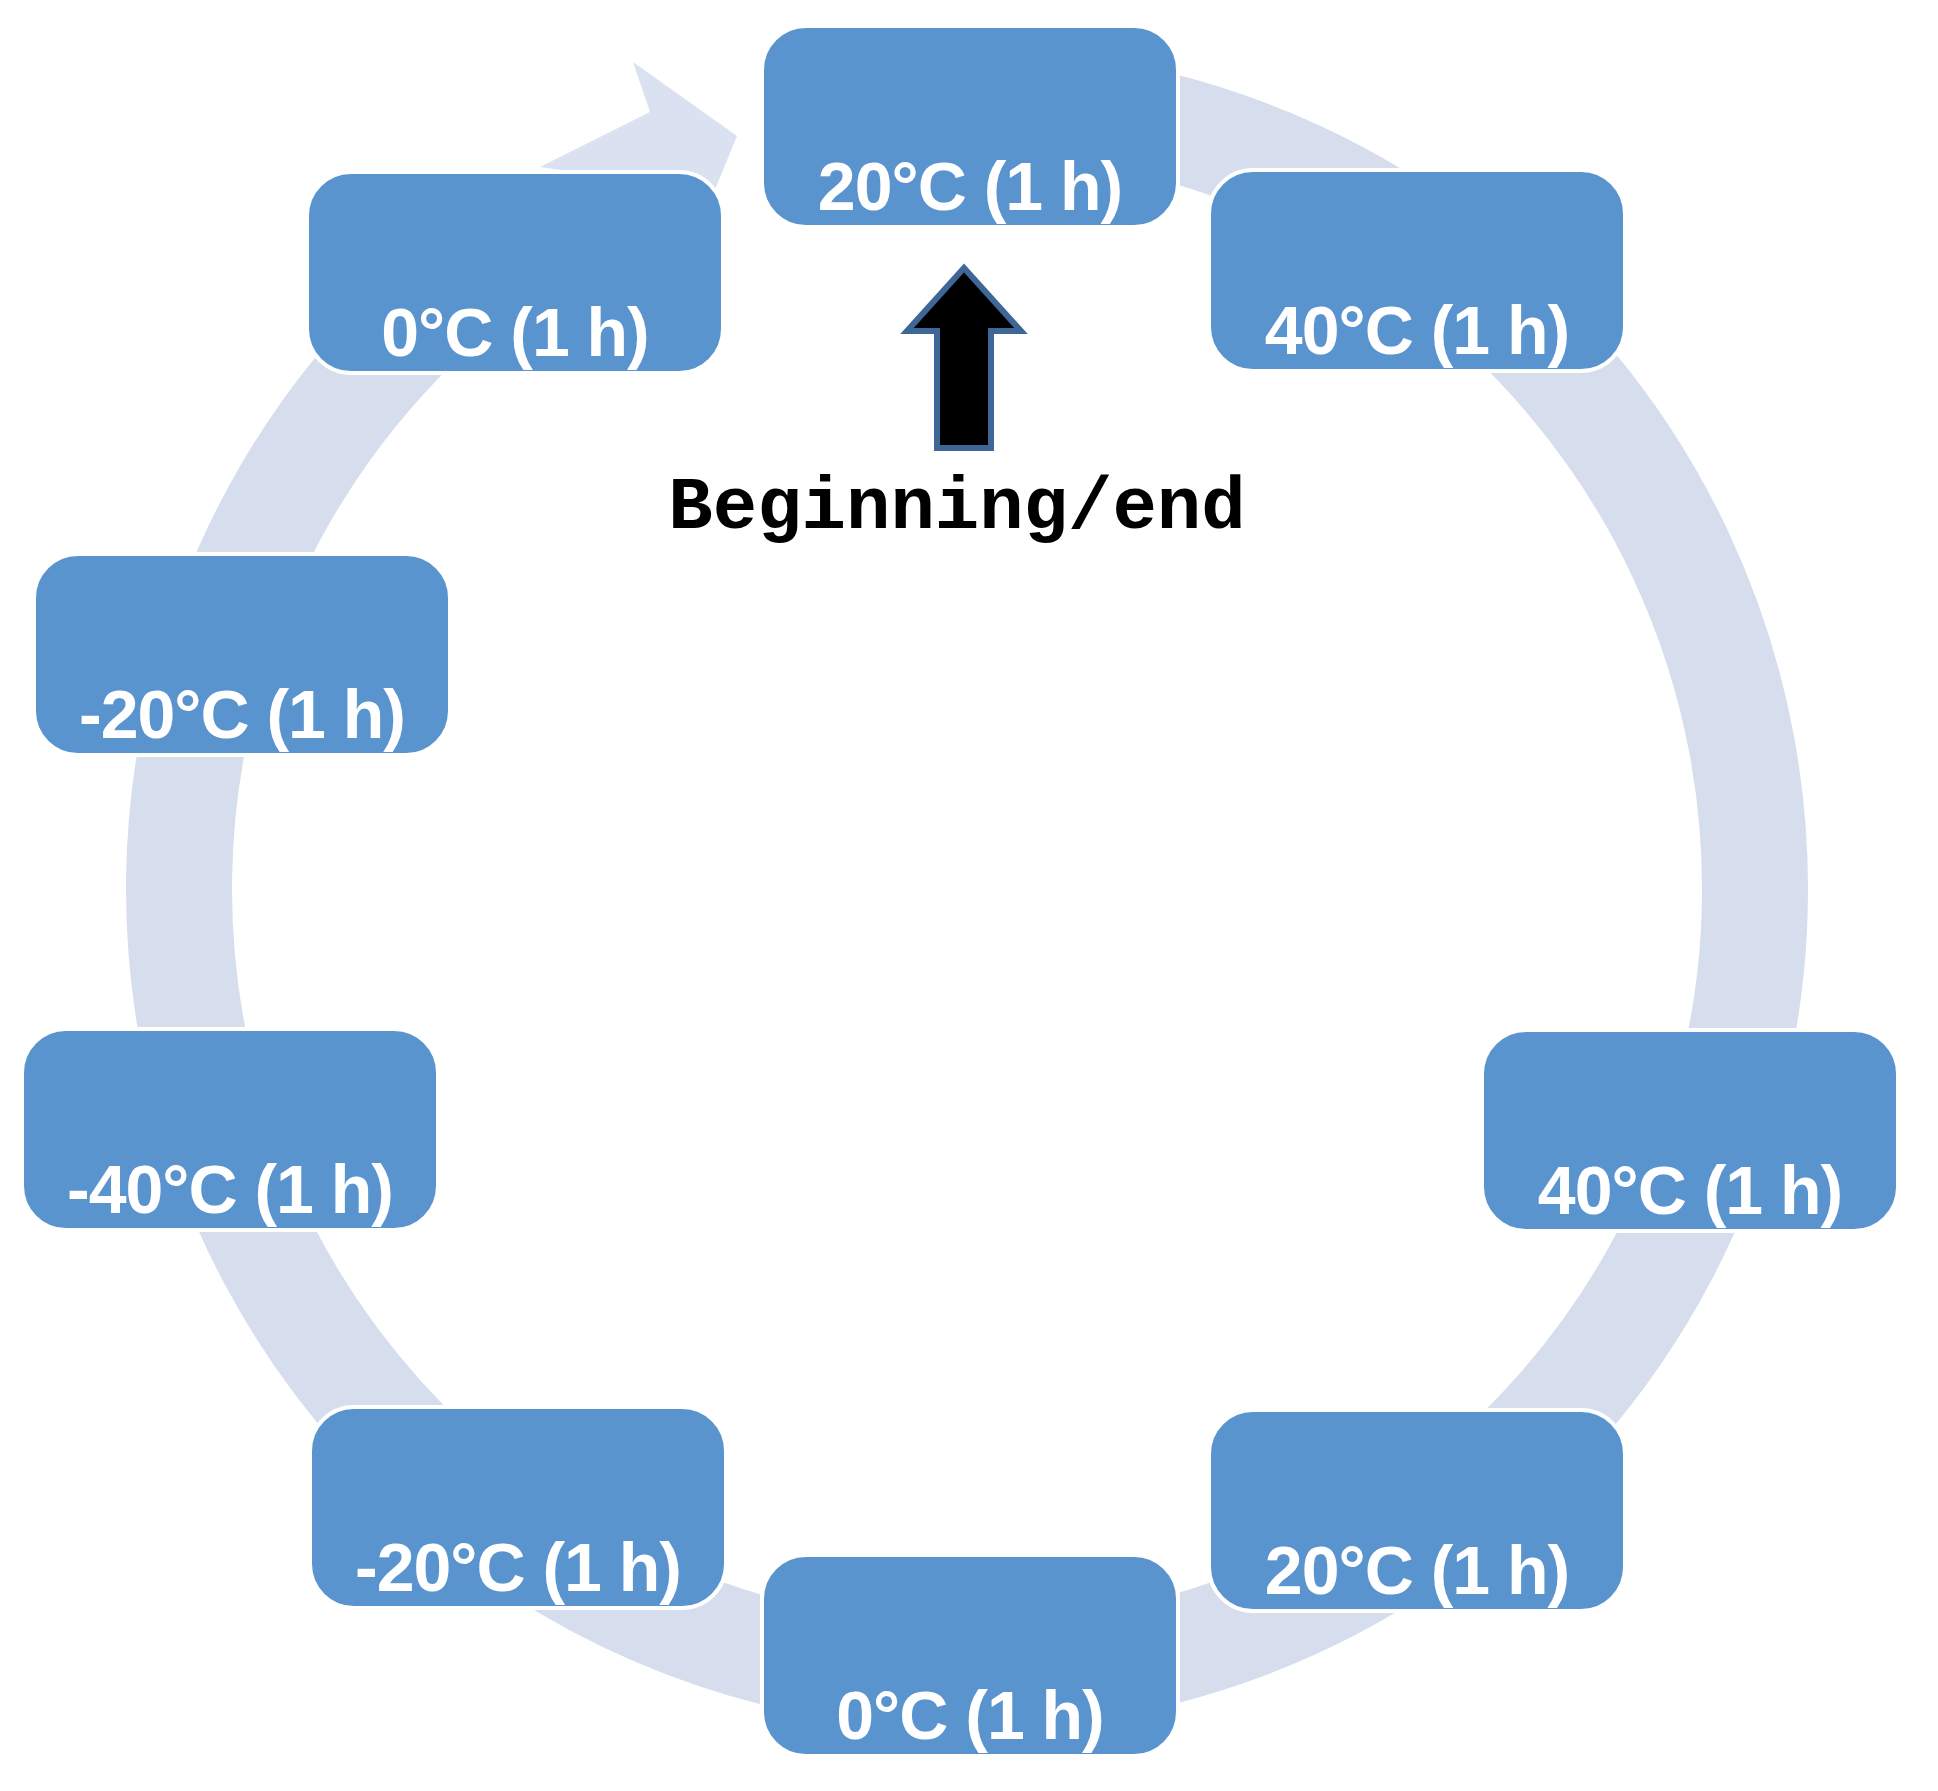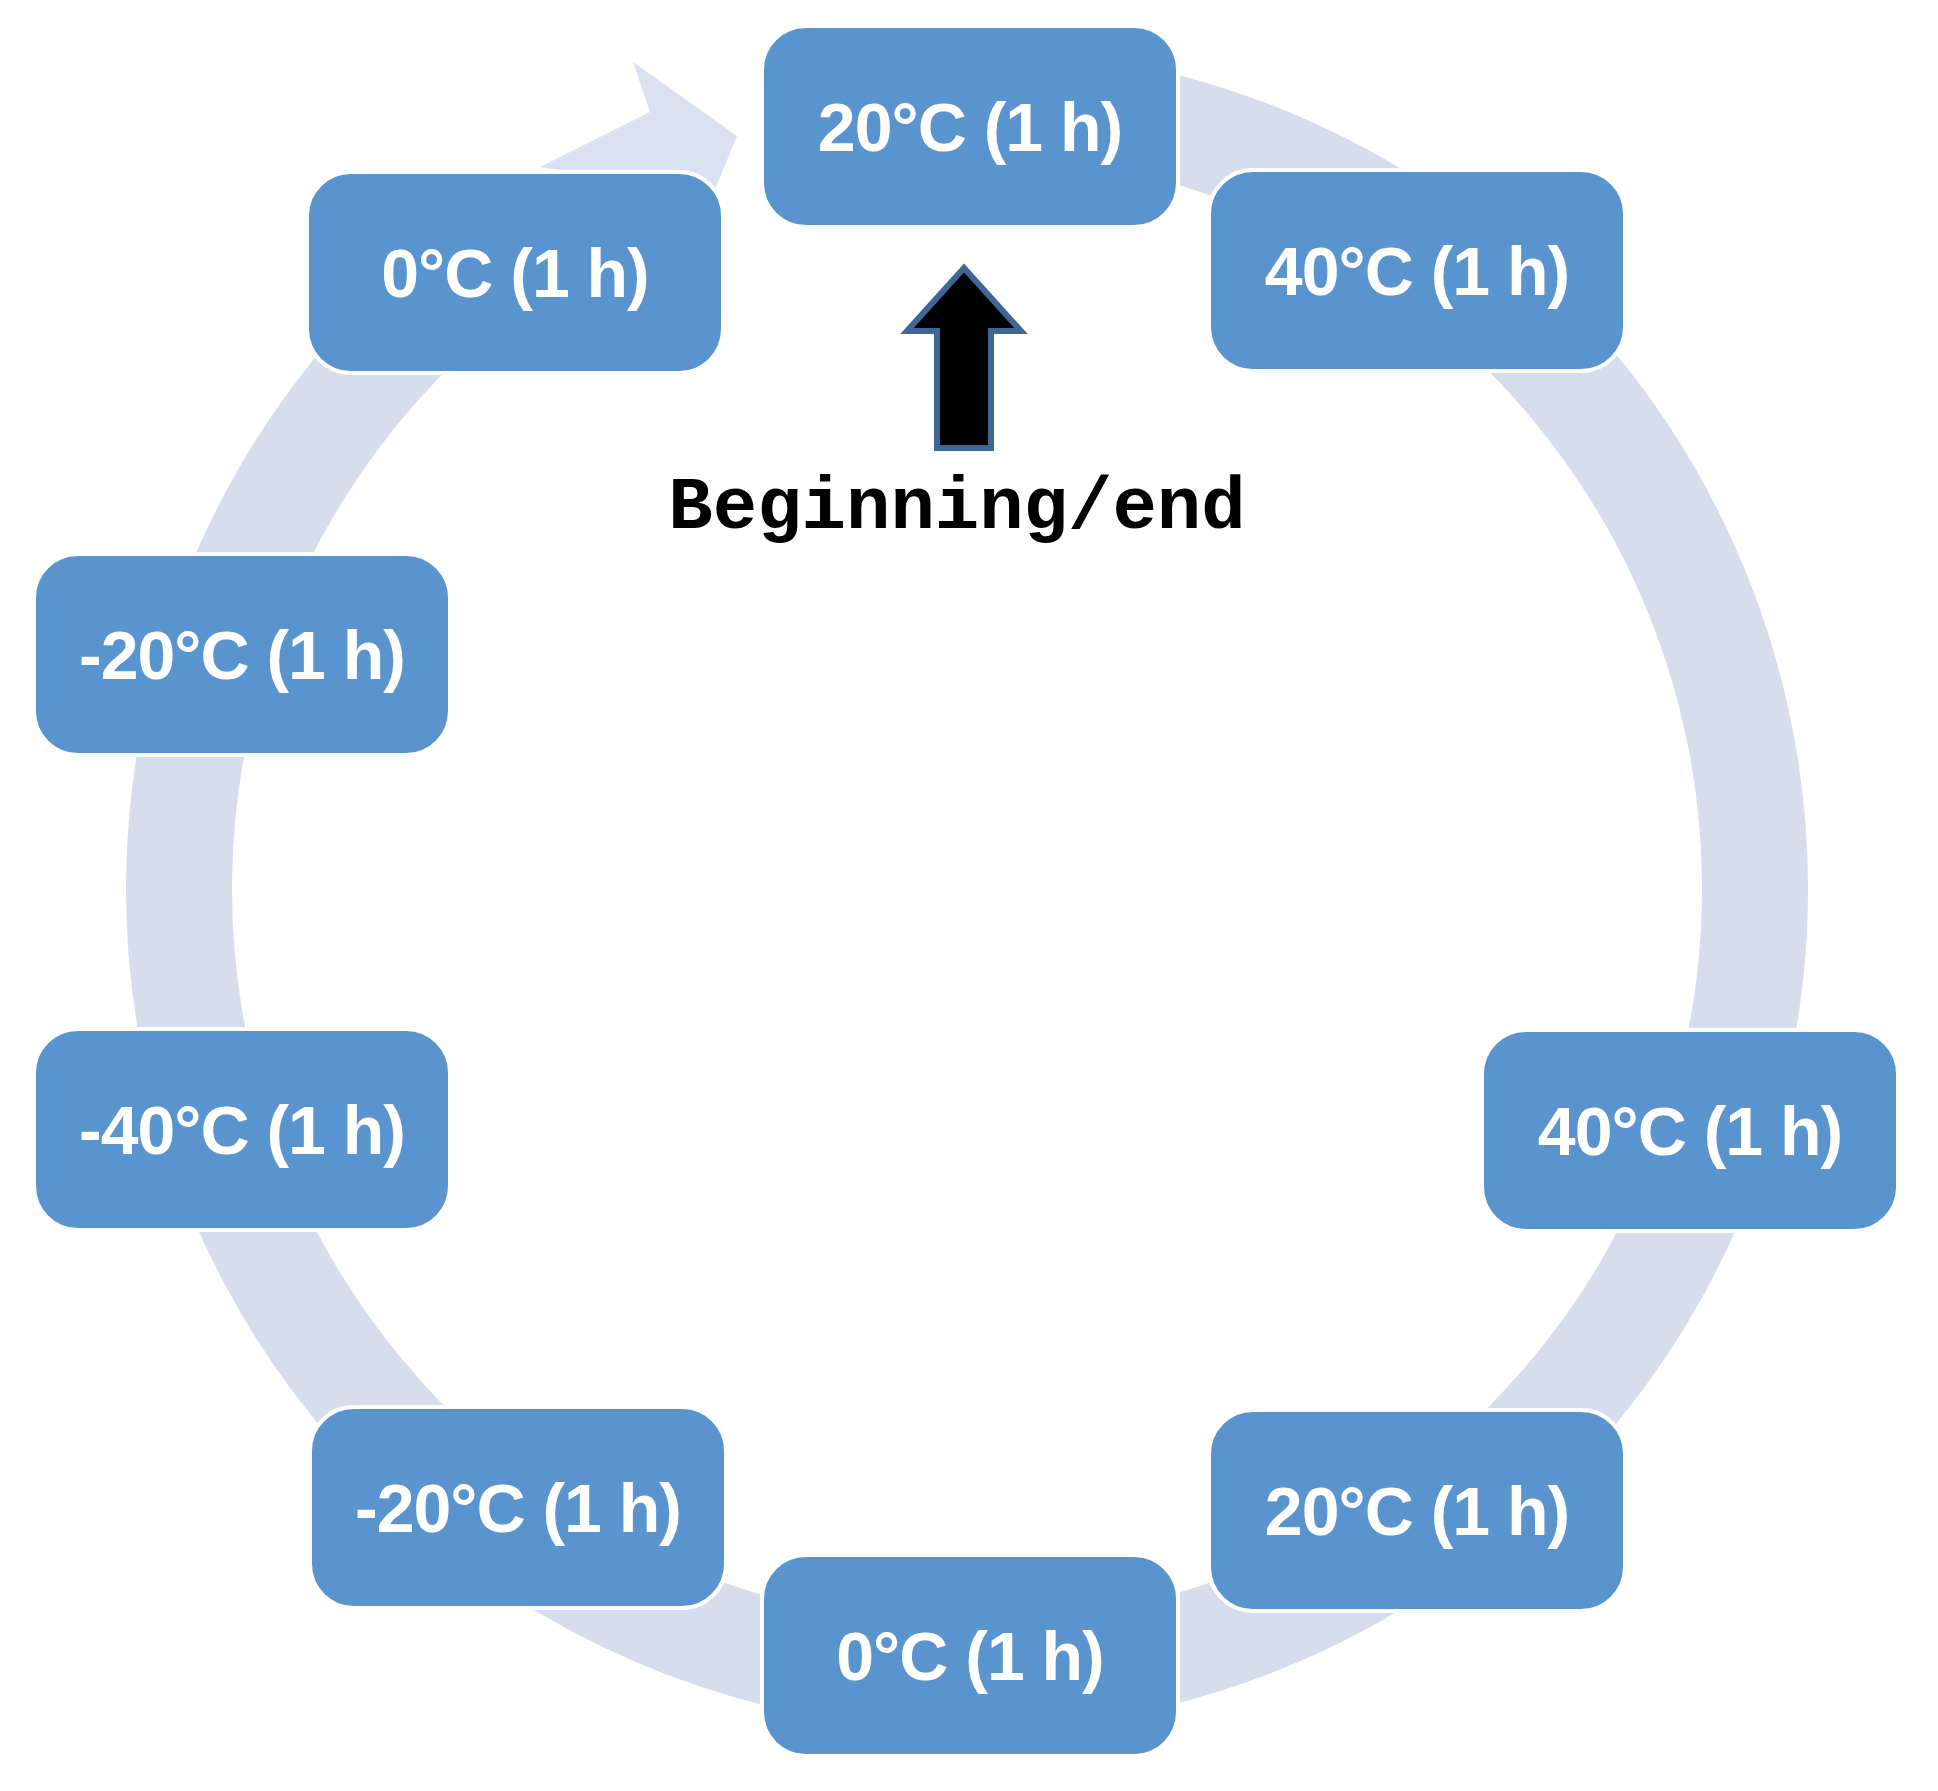--- a/index.html
+++ b/index.html
@@ -24,36 +24,36 @@
   }
   .step-box {
     position: absolute;
     width: 420px;
     height: 205px;
     background: #5A94CE;
     border: 4px solid #ffffff;
     border-radius: 46px;
     box-sizing: border-box;
     display: flex;
-    align-items: center;
+    align-items: flex-end;
     justify-content: center;
     color: #ffffff;
     font-size: 68px;
     font-weight: 700;
     letter-spacing: -1px;
     white-space: nowrap;
   }
   .pos-0 { left: 760px;  top: 24px; }
   .pos-1 { left: 1207px; top: 168px; }
   .pos-2 { left: 1477px; top: 543px; }
   .pos-3 { left: 1480px; top: 1028px; }
   .pos-4 { left: 1207px; top: 1408px; }
   .pos-5 { left: 760px;  top: 1553px; }
   .pos-6 { left: 308px;  top: 1405px; }
-  .pos-7 { left: 32px;   top: 1027px; }
+  .pos-7 { left: 20px;   top: 1027px; }
   .pos-8 { left: 32px;   top: 552px; }
   .pos-9 { left: 305px;  top: 170px; }
   .begin-end-label {
     position: absolute;
     left: 557px;
     top: 466px;
     width: 800px;
     text-align: center;
     font-size: 74px;
     font-weight: 700;

